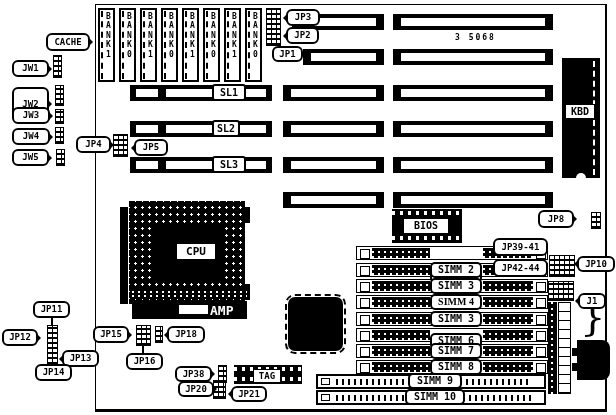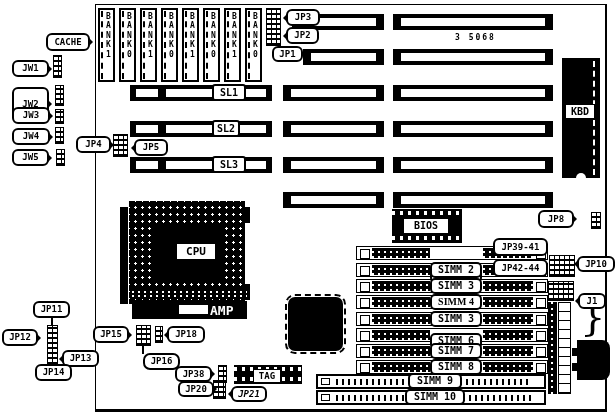--- a/index.html
+++ b/index.html
@@ -434,35 +434,35 @@
       <span>JP15</span>
       <span class="tri tri-r"></span>
     </div>
   <div class="jumper" style="left:136px;top:325px;width:15px;height:21px;"></div>
   <div class="jumper" style="left:155px;top:326px;width:8px;height:17px;"></div>
   <div class="callout" style="left:167px;top:326px;width:38px;height:17px;">
       <span class="tri tri-l"></span>
       <span>JP18</span>
     </div>
   <div class="vline" style="left:142px;top:346px;width:2px;height:8px;"></div>
-  <div class="callout" style="left:143px;top:353px;width:37px;height:17px;border-radius:7px;">
+  <div class="callout" style="left:126px;top:353px;width:37px;height:17px;">
       <span>JP16</span>
     </div>
 
   <div class="callout" style="left:175px;top:366px;width:37px;height:16px;">
       <span>JP38</span>
       <span class="tri tri-r"></span>
     </div>
   <div class="jumper" style="left:218px;top:365px;width:9px;height:18px;"></div>
   <div class="callout" style="left:170px;top:381px;width:36px;height:16px;margin-left:8px;">
       <span>JP20</span>
       <span class="tri tri-r"></span>
     </div>
   <div class="jumper" style="left:213px;top:380px;width:13px;height:19px;"></div>
-  <div class="callout" style="left:231px;top:386px;width:36px;height:16px;font-style:italic;">
+  <div class="callout" style="left:231px;top:386px;width:36px;height:16px;">
       <span class="tri tri-l"></span>
       <span>JP21</span>
     </div>
   <div class="chip pins-tb" style="left:234px;top:365px;width:68px;height:19px;"></div>
   <div class="chip-lbl" style="left:253px;top:369px;width:28px;height:14px;font-size:9px;">
       <span>TAG</span>
     </div>
 
 </div>
 

